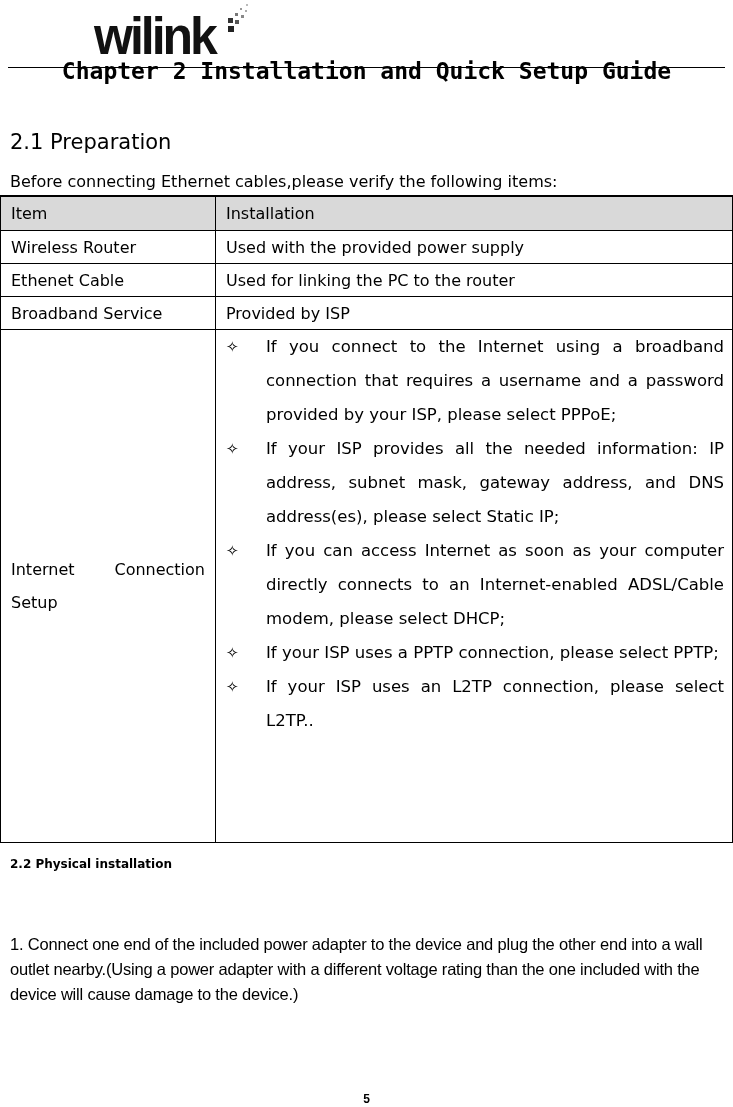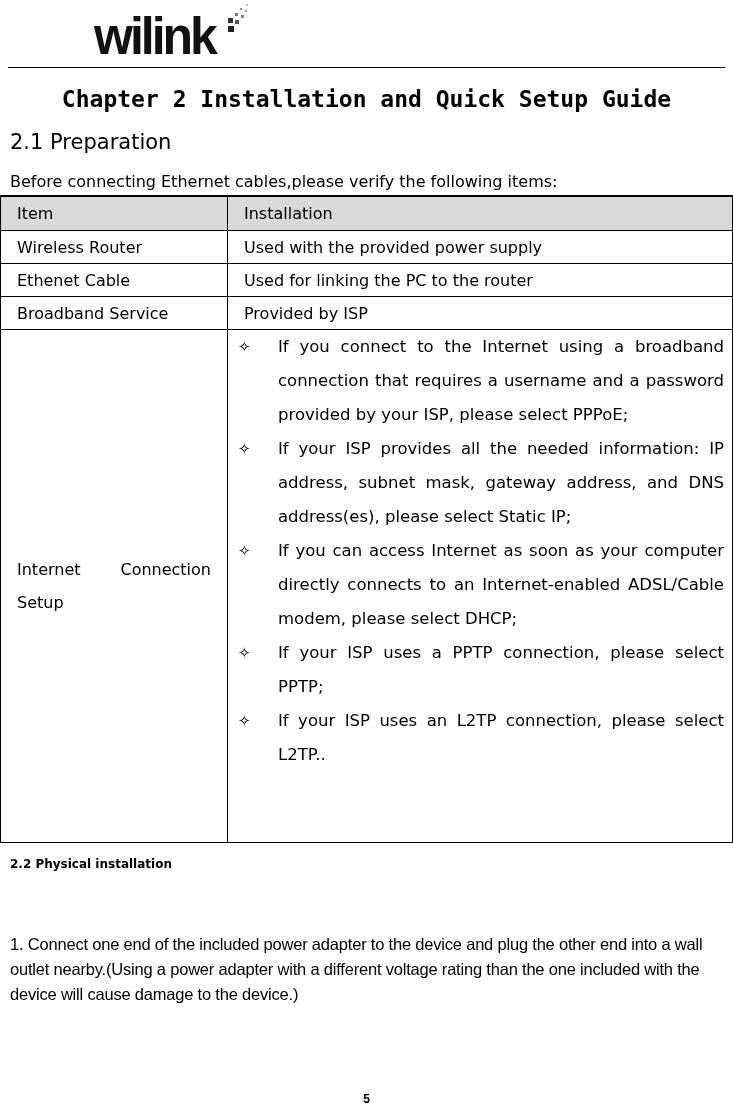--- a/index.html
+++ b/index.html
@@ -3,26 +3,26 @@
 <meta charset="utf-8">
 <style>
   html, body { margin:0; padding:0; background:#fff; }
   body { width:733px; height:1107px; position:relative; overflow:hidden; color:#000;
          font-family:"DejaVu Sans", sans-serif; }
   .logo { position:absolute; left:50px; top:12px; width:160px; height:48px;margin-left:44px; }
   .logo-text { position:absolute; left:0; top:0; font-family:"Liberation Sans", sans-serif;
                font-weight:bold; font-size:50px; letter-spacing:-3px; line-height:48px; color:#111; transform:scaleY(1.05); }
   .logo-dots { position:absolute; left:128px; top:-8px; width:30px; height:36px; }
   .hr-top { position:absolute; left:8px; top:67px; width:717px; height:0; border-top:1.5px solid #000; }
-  .chapter { position:absolute; left:0; width:733px; top:84px; text-align:center;
+  .chapter { position:absolute; left:0; width:733px; top:56px; text-align:center;
              font-family:"DejaVu Sans Mono", monospace; font-weight:bold; font-size:23px; line-height:30px; }
   .h2 { position:absolute; left:10px; font-weight:normal; font-size:21px; }
   .intro { position:absolute; left:10px; top:172px; font-size:16px; }
   table { position:absolute; left:0; top:195px; width:733px; border-collapse:collapse; font-size:16px; }
-  td { border:1.5px solid #000; padding:0 16px; vertical-align:middle; }
+  td { border:1.5px solid #000; padding:0 10px; vertical-align:middle; }
   tr.head td { background:#d9d9d9; height:33px; border-top:2px solid #000; }
   tr.row td { height:32px; }
   td.c1 { width:194px; }
   td.conn-label { line-height:33px; text-align:justify; }
   td.bullets { padding:0 8px 0 10px; vertical-align:top; }
   .bullet { position:relative; padding-left:40px; line-height:34px; text-align:justify; font-size:16.5px; }
   .bullet .sym { position:absolute; left:0; top:0; font-size:15px; }
   .h3 { position:absolute; left:10px; top:857px; font-weight:bold; font-size:12px; }
   .step { position:absolute; left:10px; top:932px; width:715px; font-size:16.5px; line-height:25px;
           font-family:"Liberation Sans", sans-serif; letter-spacing:-0.2px; }

